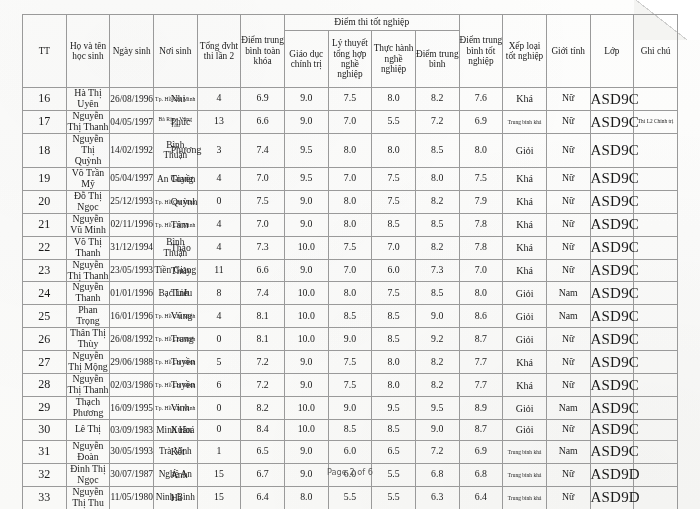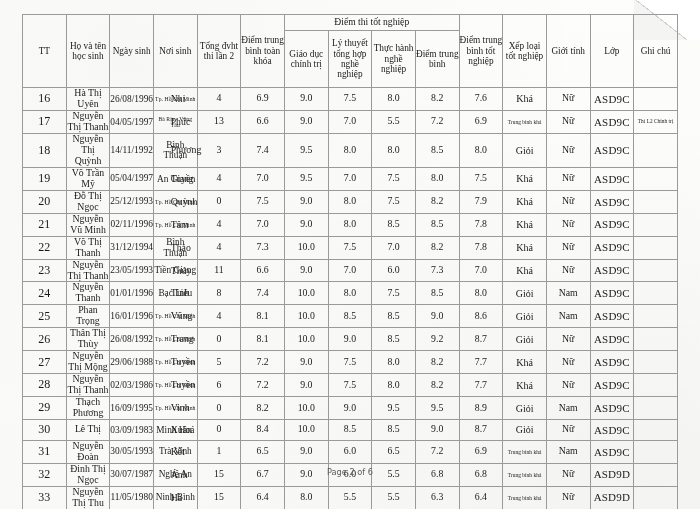--- a/index.html
+++ b/index.html
@@ -72,21 +72,21 @@
   }
   td.dob{width:54px;font-size:9.4px;}
   td.pob{width:54px;font-size:9.3px;}
   td.pob.tiny{font-size:5.6px;letter-spacing:.1px;}
   td.num{width:26px;}
   td.gpa{width:28px;}
   td.sc{width:39px;}
   td.rank{width:48px;font-size:10px;}
   td.rank.tiny{font-size:5.4px;letter-spacing:.05px;}
   td.sex{width:28px;margin-left:10px;}
-  td.cls{width:36px;font-size:11px;letter-spacing:.2px;}
+  td.cls{width:36px;font-size:15px;letter-spacing:.2px;}
   td.note{width:44px;font-size:5.3px;letter-spacing:.05px;}
 
   .footer{
     position:absolute;
     left:0;right:0;
     top:467px;
     text-align:center;
     font-family:"DejaVu Sans", sans-serif;
     font-size:8.2px;
     color:#5b5b5b;
@@ -153,21 +153,21 @@
           <td class="sc">7.2</td>
           <td class="sc">6.9</td>
           <td class="rank tiny">Trung bình khá</td>
           <td class="sex">Nữ</td>
           <td class="cls">ASD9C</td>
           <td class="note">Thi L2 Chính trị</td>
         </tr>
         <tr>
           <td class="tt">18</td>
           <td class="nm"><span class="family">Nguyễn Thị Quỳnh</span><span class="given">Phương</span></td>
-          <td class="dob">14/11/1992</td>
+          <td class="dob">14/02/1992</td>
           <td class="pob">Bình Thuận</td>
           <td class="num">3</td>
           <td class="gpa">7.4</td>
           <td class="sc">9.5</td>
           <td class="sc">8.0</td>
           <td class="sc">8.0</td>
           <td class="sc">8.5</td>
           <td class="sc">8.0</td>
           <td class="rank">Giỏi</td>
           <td class="sex">Nữ</td>

